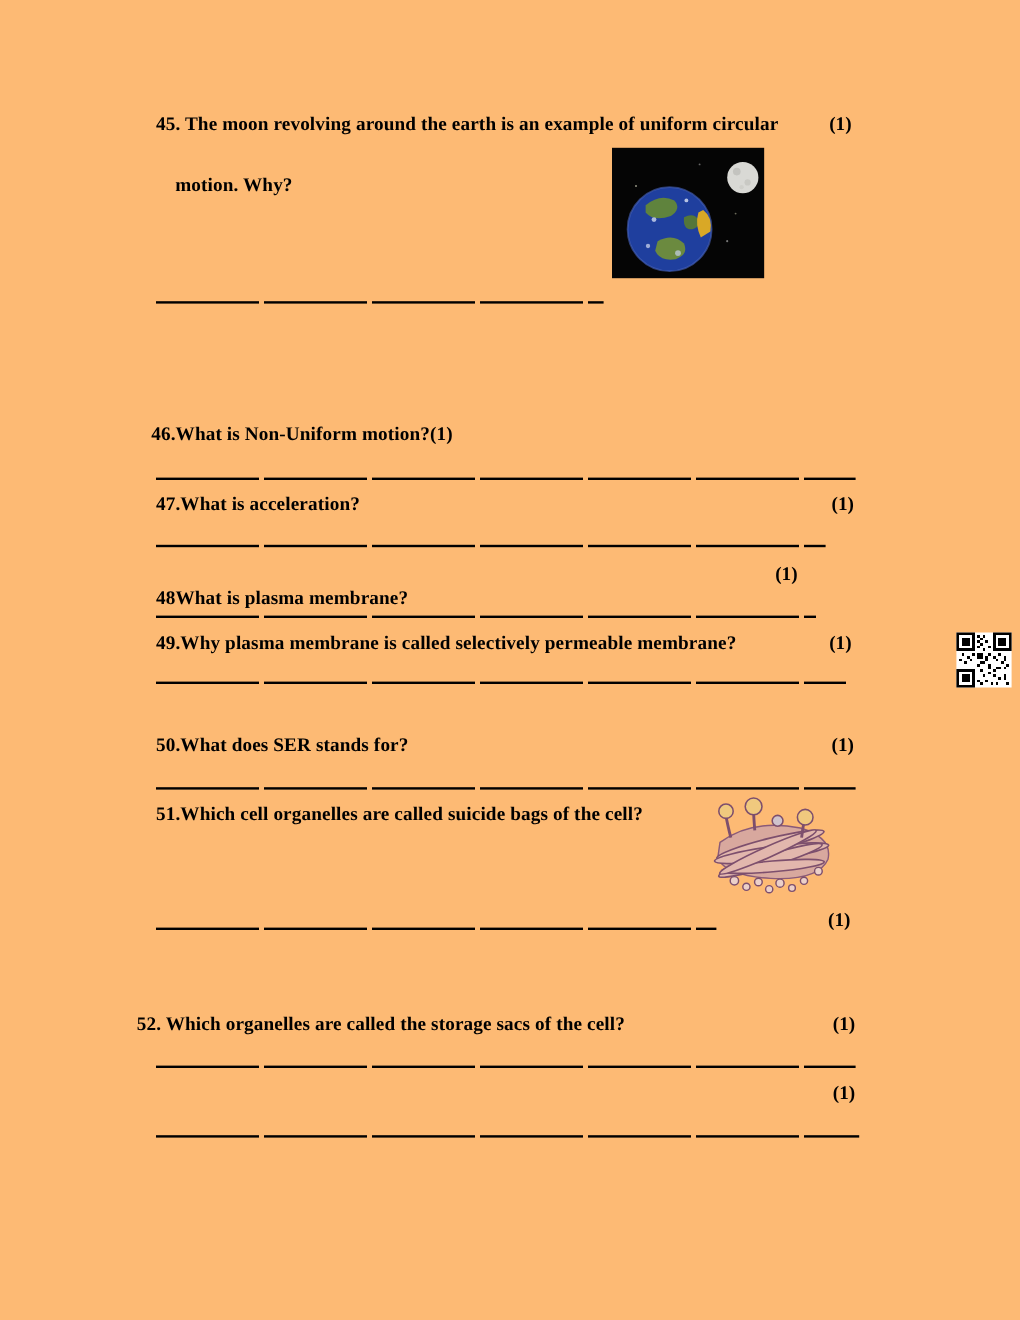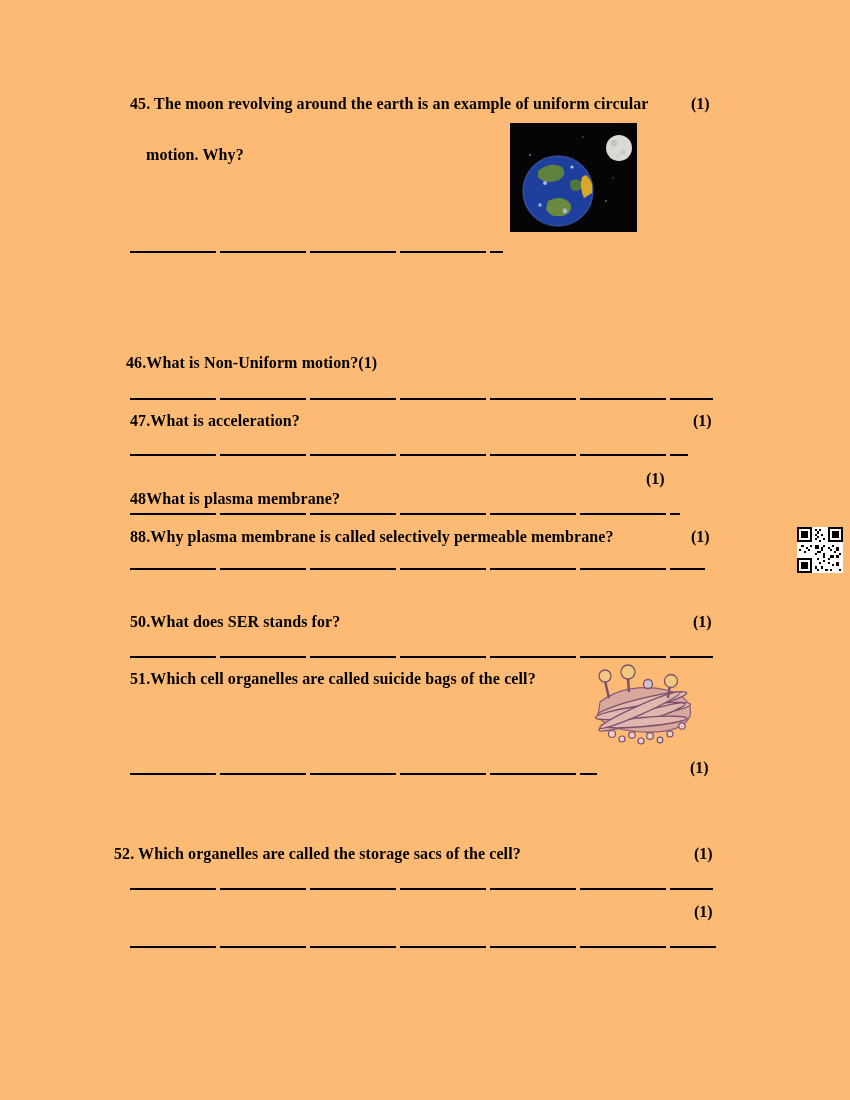--- a/index.html
+++ b/index.html
@@ -63,21 +63,21 @@
   <div class="answer-line" style="left:130px; top:398px; width:583px;"></div>
 
   <div class="q-text" style="left:130px; top:411px;">47.What is acceleration?</div>
   <div class="q-marks" style="left:693px; top:411px;">(1)</div>
   <div class="answer-line" style="left:130px; top:454px; width:558px;"></div>
 
   <div class="q-text" style="left:130px; top:469px;margin-top:20px;">48What is plasma membrane?</div>
   <div class="q-marks" style="left:646px; top:469px;">(1)</div>
   <div class="answer-line" style="left:130px; top:513px; width:550px;"></div>
 
-  <div class="q-text" style="left:130px; top:527px;">88.Why plasma membrane is called selectively permeable membrane?</div>
+  <div class="q-text" style="left:130px; top:527px;">49.Why plasma membrane is called selectively permeable membrane?</div>
   <div class="q-marks" style="left:691px; top:527px;">(1)</div>
   <div class="answer-line" style="left:130px; top:568px; width:575px;"></div>
 
   <div class="img-box" style="left:797px; top:527px;">
     <svg width="46" height="46" viewBox="0 0 21 21" shape-rendering="crispEdges">
       <rect width="21" height="21" fill="#ffffff"></rect>
       <g fill="#000000">
         <rect x="0" y="0" width="7" height="7"></rect>
           <rect x="14" y="0" width="7" height="7"></rect>
           <rect x="0" y="14" width="7" height="7"></rect>

